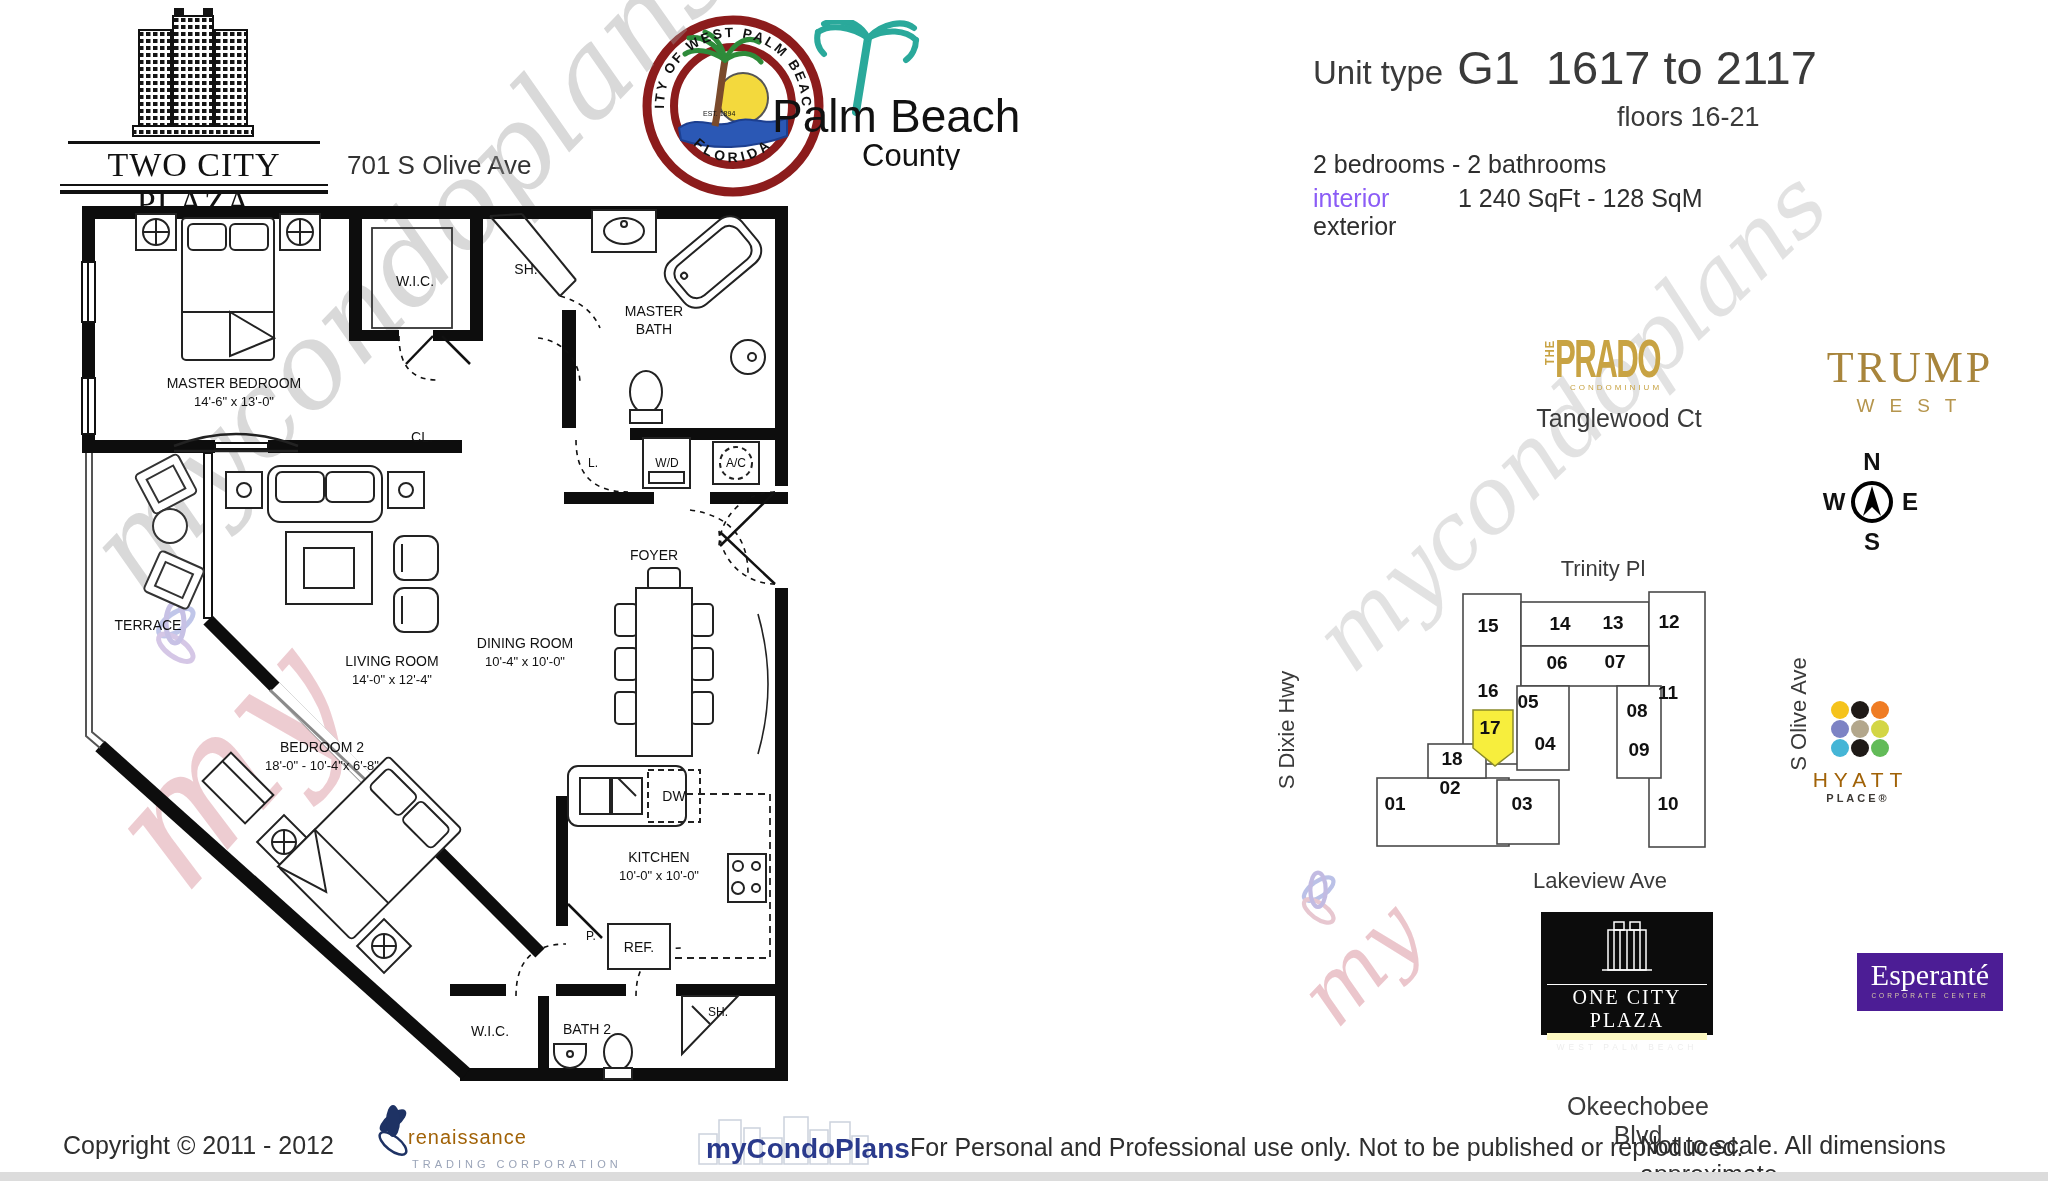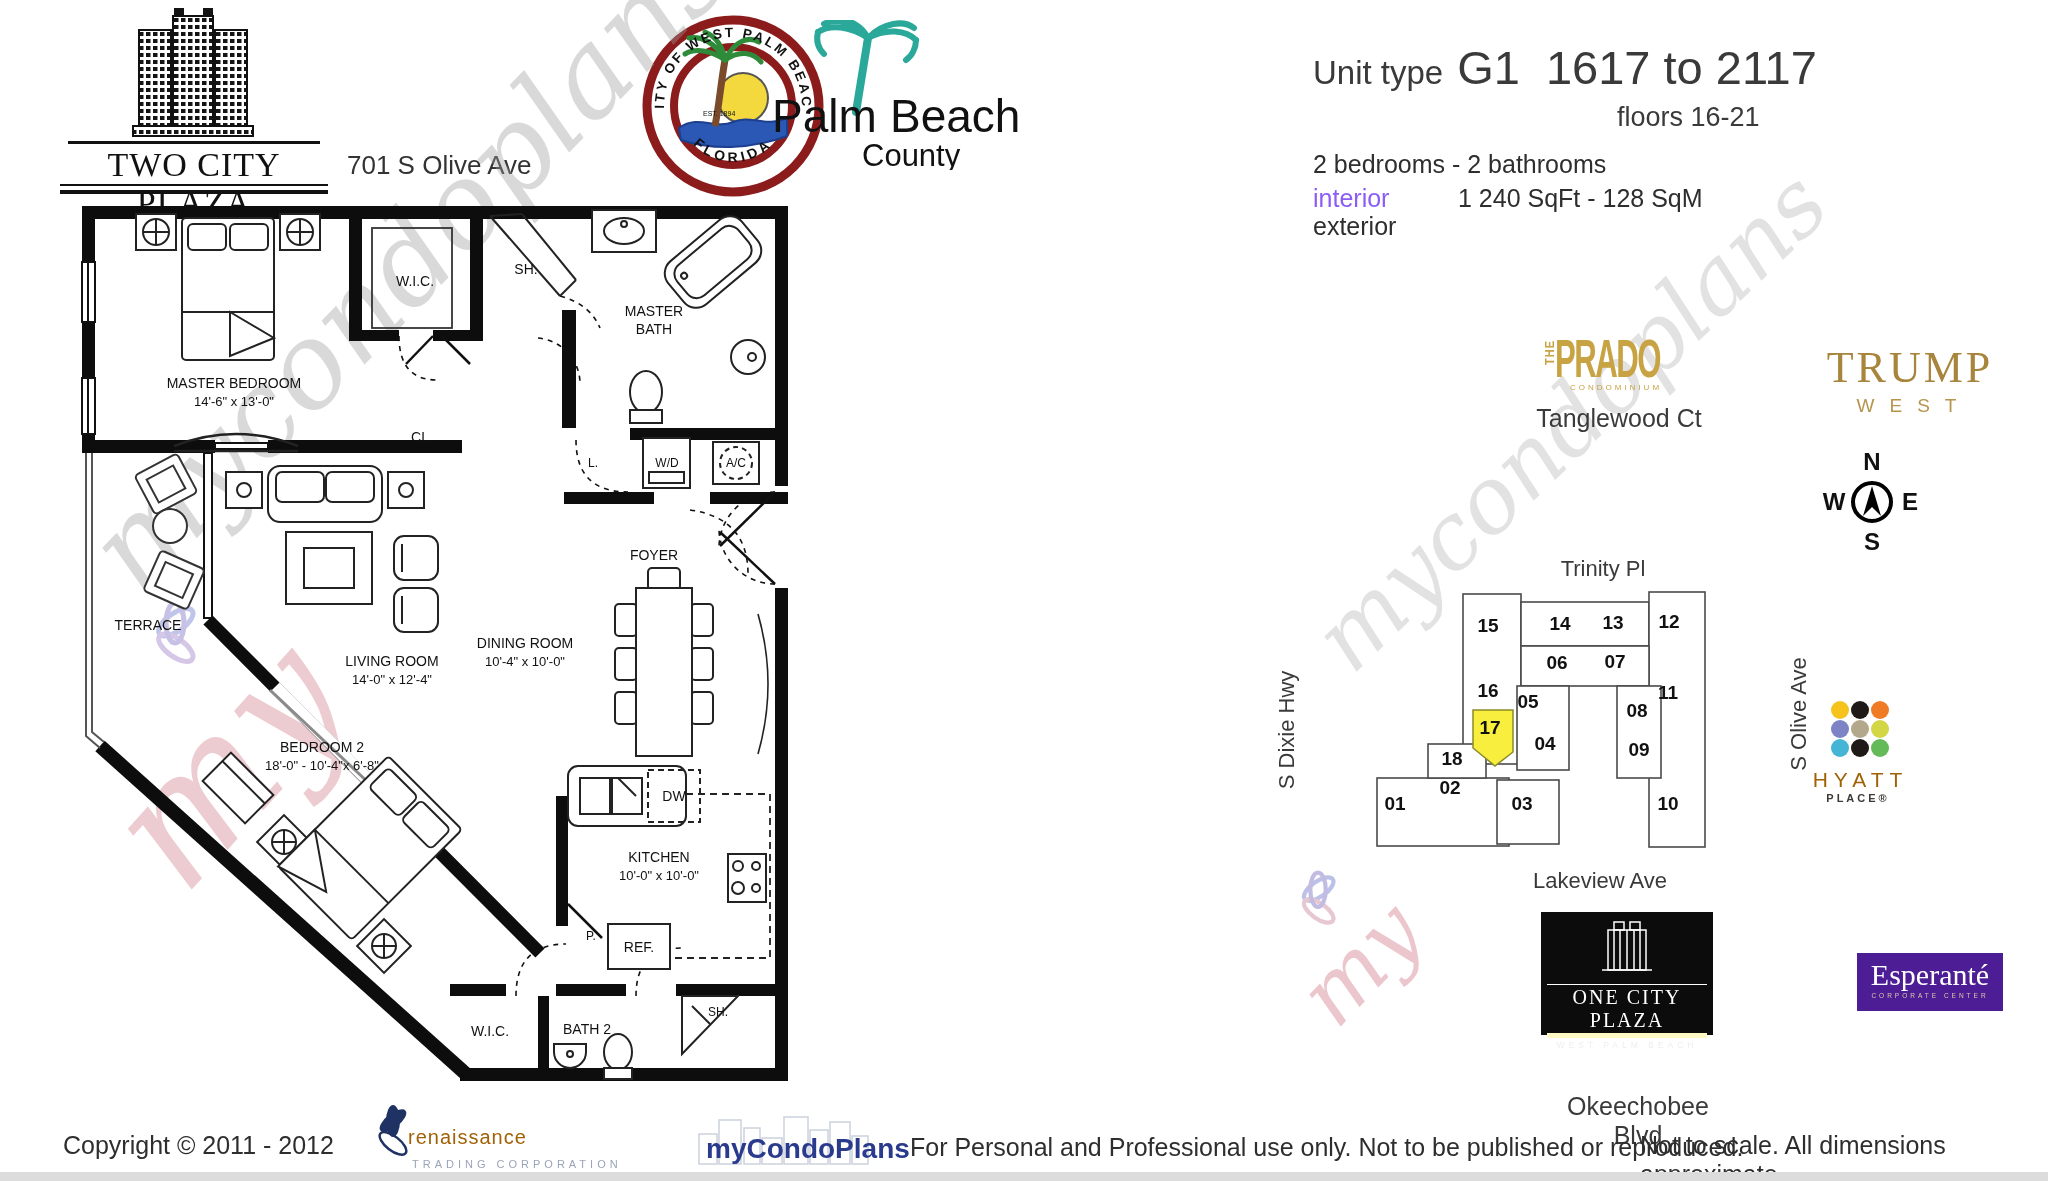--- a/index.html
+++ b/index.html
@@ -40,21 +40,21 @@
   #trump{left:1820px;top:342px;width:180px;text-align:center;}
   #trump .name{font-family:"Liberation Serif",serif;font-size:44px;color:#a8853c;letter-spacing:3px;}
   #trump .sub{font-size:19px;color:#b5954d;letter-spacing:15px;margin-top:2px;margin-left:8px;}
   
   #hyatt{left:1806px;top:700px;width:104px;text-align:center;}
   #hyatt .name{font-size:21px;letter-spacing:6px;color:#a16207;margin-top:6px;margin-left:5px;}
   #hyatt .sub{font-size:11px;font-weight:bold;letter-spacing:3px;color:#3d3935;}
   
   #ocp{left:1541px;top:912px;width:172px;height:123px;background:#0c0c0c;color:#fff;text-align:center;}
   #ocp .name{font-family:"Liberation Serif",serif;font-size:20px;letter-spacing:2px;
-             border-top:1px solid #fff;border-bottom:5px solid #fef9c3;margin:2px 6px 0 6px;padding:1px 0;}
+             border-top:1px solid #fff;border-bottom:7px solid #fef9c3;margin:2px 6px 0 6px;padding:1px 0;}
   #ocp .sub{font-size:8.5px;letter-spacing:4px;color:#eee;margin-top:2px;}
   
   #esperante{left:1857px;top:953px;width:146px;height:58px;background:#4c1d95;color:#fff;text-align:center;}
   #esperante .name{font-family:"Liberation Serif",serif;font-size:30px;margin-top:5px;}
   #esperante .sub{font-size:6.5px;letter-spacing:3px;color:#d9cba8;}
   
   .footer-text{font-size:25px;color:#2e2e2e;}
   #copyright{left:63px;top:1131px;}
   #ren{left:370px;top:1104px;}
   #ren-name{left:408px;top:1126px;font-size:20px;color:#a16207;letter-spacing:1px;}

